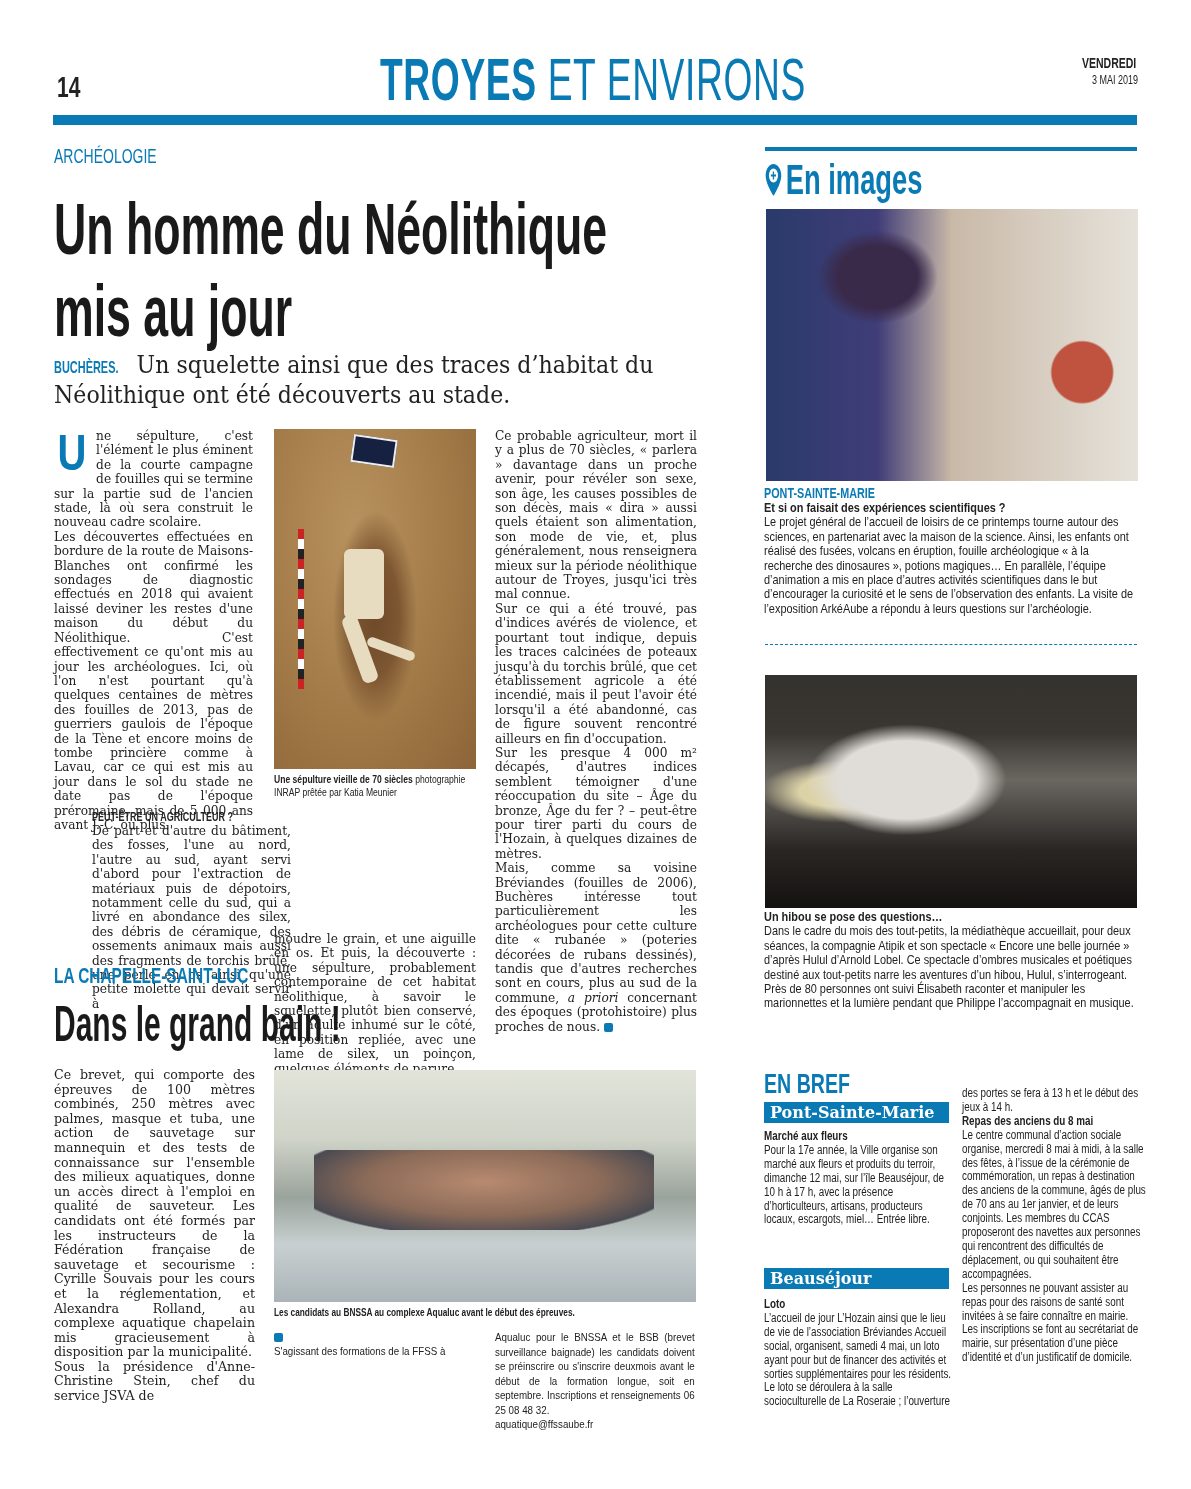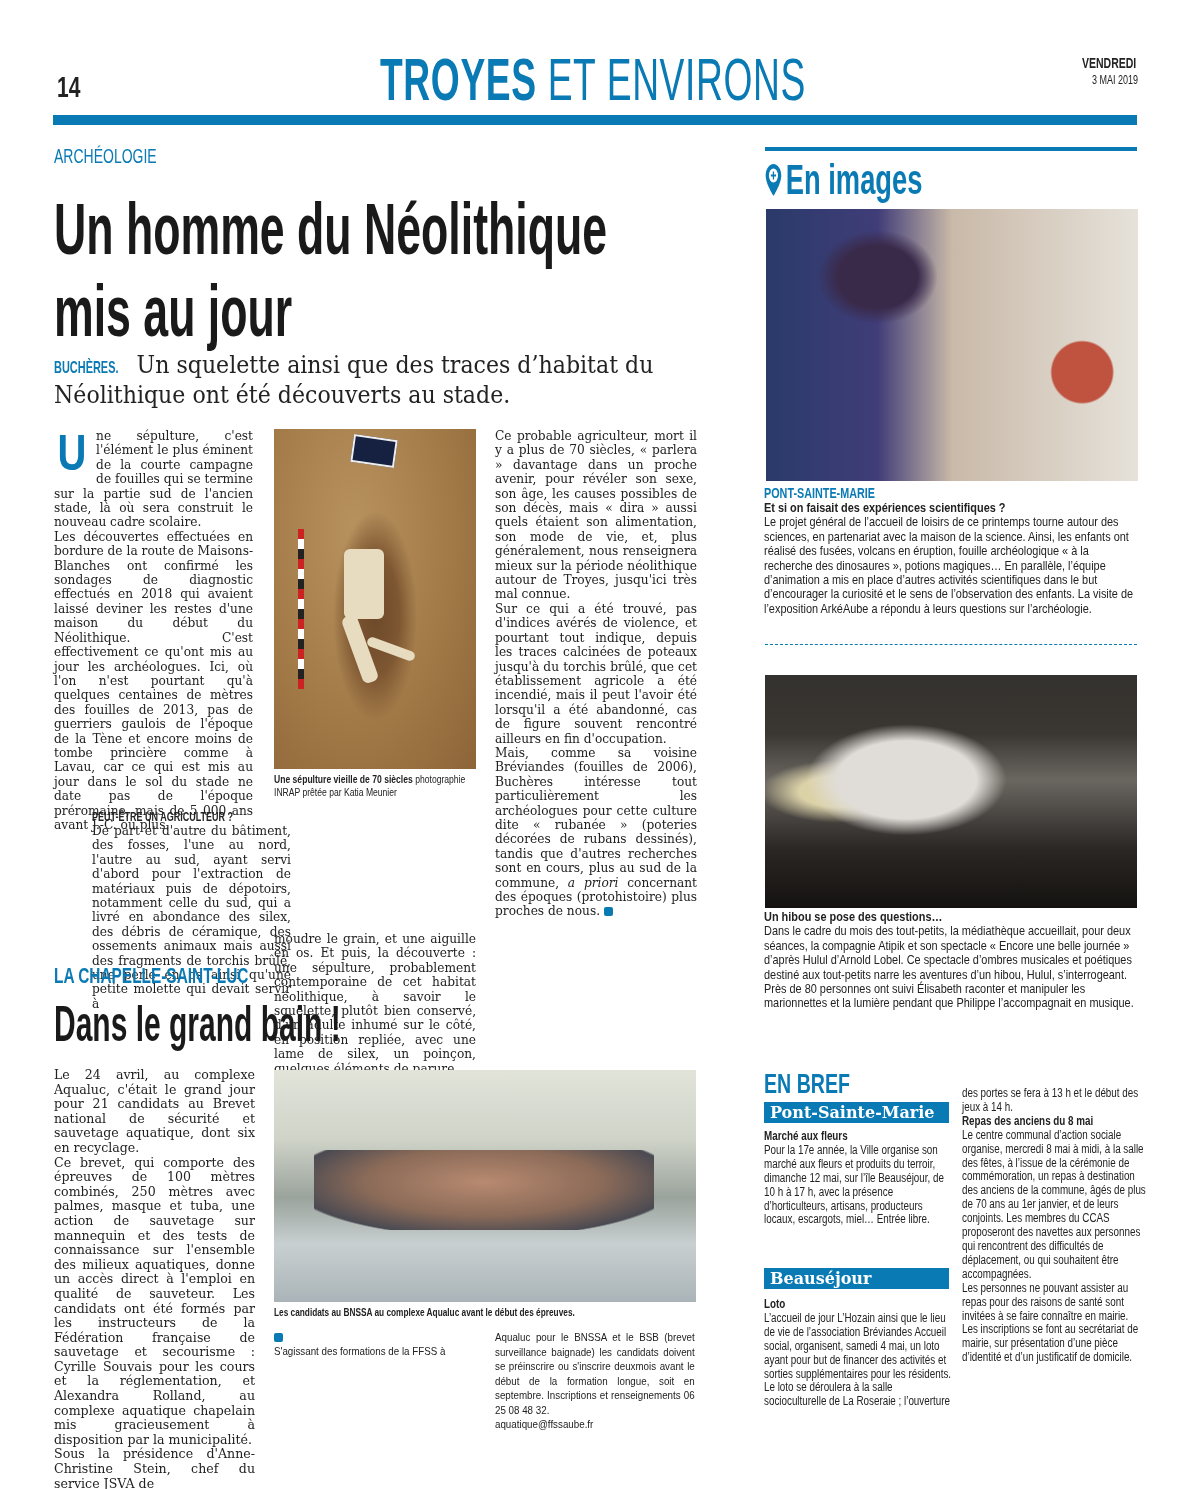--- a/index.html
+++ b/index.html
@@ -124,27 +124,27 @@
   <span>photographie INRAP prêtée par Katia Meunier</span>
 </div>
 
 <div id="col2" class="abs col">
   <p>moudre le grain, et une aiguille en os. Et puis, la découverte : une sépulture, probablement contemporaine de cet habitat néolithique, à savoir le squelette, plutôt bien conservé, d'un adulte inhumé sur le côté, en position repliée, avec une lame de silex, un poinçon, quelques éléments de parure.</p>
 </div>
 
 <div id="col3" class="abs col">
   <p>Ce probable agriculteur, mort il y a plus de 70 siècles, « parlera » davantage dans un proche avenir, pour révéler son sexe, son âge, les causes possibles de son décès, mais « dira » aussi quels étaient son alimentation, son mode de vie, et, plus généralement, nous renseignera mieux sur la période néolithique autour de Troyes, jusqu'ici très mal connue.</p>
   <p>Sur ce qui a été trouvé, pas d'indices avérés de violence, et pourtant tout indique, depuis les traces calcinées de poteaux jusqu'à du torchis brûlé, que cet établissement agricole a été incendié, mais il peut l'avoir été lorsqu'il a été abandonné, cas de figure souvent rencontré ailleurs en fin d'occupation.</p>
+  <p>Sur les presque 4 000 m² décapés, d'autres indices semblent témoigner d'une réoccupation du site – Âge du bronze, Âge du fer ? – peut-être pour tirer parti du cours de l'Hozain, à quelques dizaines de mètres.</p>
   <p><span>Mais, comme sa voisine Bréviandes (fouilles de 2006), Buchères intéresse tout particulièrement les archéologues pour cette culture dite « rubanée » (poteries décorées de rubans dessinés), tandis que d'autres recherches sont en cours, plus au sud de la commune, </span><i>a priori</i><span> concernant des époques (protohistoire) plus proches de nous.</span> <span class="endmark"></span></p>
 </div>
 
 <div id="kicker2" class="abs">LA CHAPELLE-SAINT-LUC</div>
 <div id="headline2" class="abs">Dans le grand bain !</div>
 <div id="col4" class="abs col">
-  <p>Le 24 avril, au complexe Aqualuc, c'était le grand jour pour 21 candidats au Brevet national de sécurité et sauvetage aquatique, dont six en recyclage.</p>
   <p>Ce brevet, qui comporte des épreuves de 100 mètres combinés, 250 mètres avec palmes, masque et tuba, une action de sauvetage sur mannequin et des tests de connaissance sur l'ensemble des milieux aquatiques, donne un accès direct à l'emploi en qualité de sauveteur. Les candidats ont été formés par les instructeurs de la Fédération française de sauvetage et secourisme : Cyrille Souvais pour les cours et la réglementation, et Alexandra Rolland, au complexe aquatique chapelain mis gracieusement à disposition par la municipalité.</p>
   <p>Sous la présidence d'Anne-Christine Stein, chef du service JSVA de</p>
 </div>
 <div id="photo2" class="abs">
   <div class="crowd"></div>
 </div>
 <div id="cap2" class="abs">Les candidats au BNSSA au complexe Aqualuc avant le début des épreuves.</div>
 <div id="col5" class="abs col">
   <p> <span class="endmark"></span></p>
   <p class="small">S'agissant des formations de la FFSS à</p>

